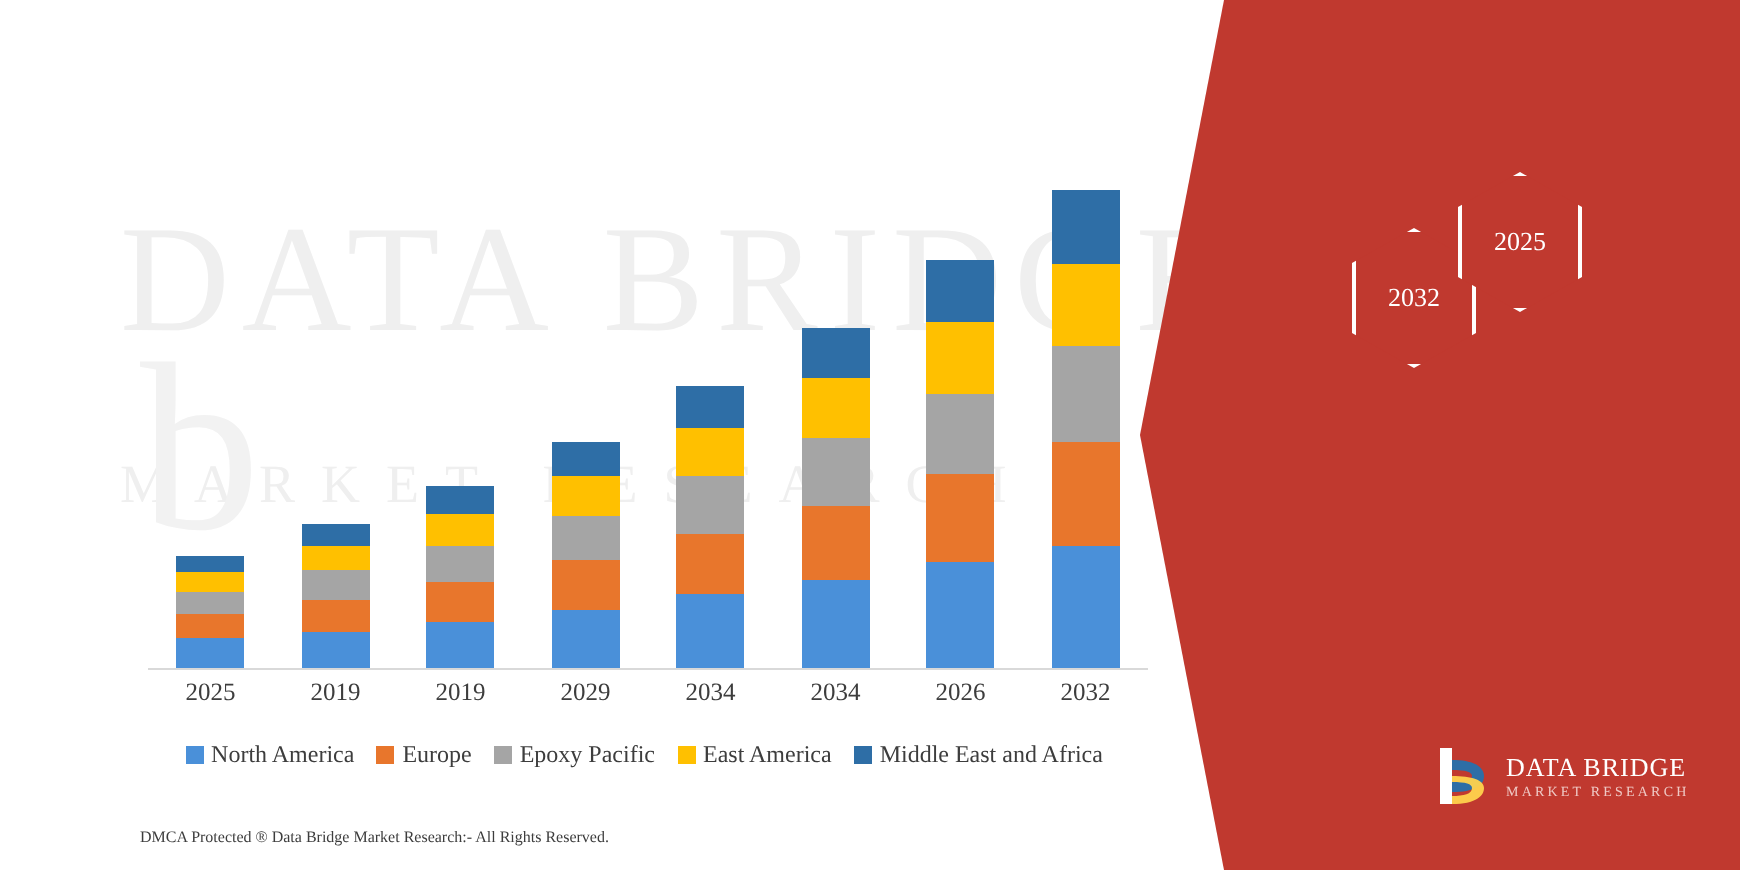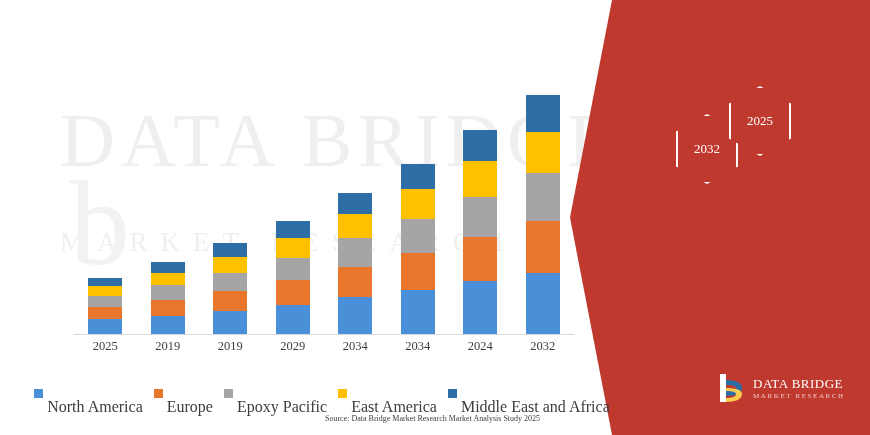--- a/index.html
+++ b/index.html
@@ -174,24 +174,23 @@
     display: flex;
     justify-content: center;
     align-items: center;
     gap: 11px;
     z-index: 3;
   }
   .legend-item { display: flex; align-items: center; gap: 4px; }
   .legend-swatch { width: 9px; height: 9px; display: inline-block; }
   .legend-item span.lbl {
     font-family: "Liberation Serif", serif;
-    font-size: 16px;
-    color: #3d3d3d;
-    white-space: nowrap;
-    margin-top: 28px;
+    font-size: 12px;
+    color: #3d3d3d;
+    white-space: nowrap;
   }
 
   
   .footer-left {
     position: absolute;
     left: 70px; top: 414px;
     font-family: "Liberation Serif", serif;
     font-size: 8px;
     color: #3d3d3d;
     z-index: 3;
@@ -311,21 +310,21 @@
       </div>
   </div>
 
   <div class="xlabels" id="xlabels">
       <span>2025</span>
       <span>2019</span>
       <span>2019</span>
       <span>2029</span>
       <span>2034</span>
       <span>2034</span>
-      <span>2024</span>
+      <span>2026</span>
       <span>2032</span>
     </div>
 
   <div class="legend" id="legend">
       <div class="legend-item">
         <span class="legend-swatch" style="background: rgb(74, 144, 217);"></span>
         <span class="lbl">North America</span>
       </div>
       <div class="legend-item">
         <span class="legend-swatch" style="background: rgb(232, 118, 44);"></span>
@@ -338,21 +337,21 @@
       <div class="legend-item">
         <span class="legend-swatch" style="background: rgb(255, 192, 0);"></span>
         <span class="lbl">East America</span>
       </div>
       <div class="legend-item">
         <span class="legend-swatch" style="background: rgb(46, 110, 166);"></span>
         <span class="lbl">Middle East and Africa</span>
       </div>
     </div>
 
-  <div class="footer-right">Source: Data Bridge Market Research Market Analysis Study 2025</div>
+  <div class="footer-left">DMCA Protected ® Data Bridge Market Research:- All Rights Reserved.</div>
 
   <div class="right-panel"></div>
   <div class="right-title">Global Epoxy Resin Market, By Regions, 2025 to 2032</div>
 
   <div class="hex hex-2032">
     <div class="shape">
         <span>2032</span>
       </div>
   </div>
   <div class="hex hex-2025">

